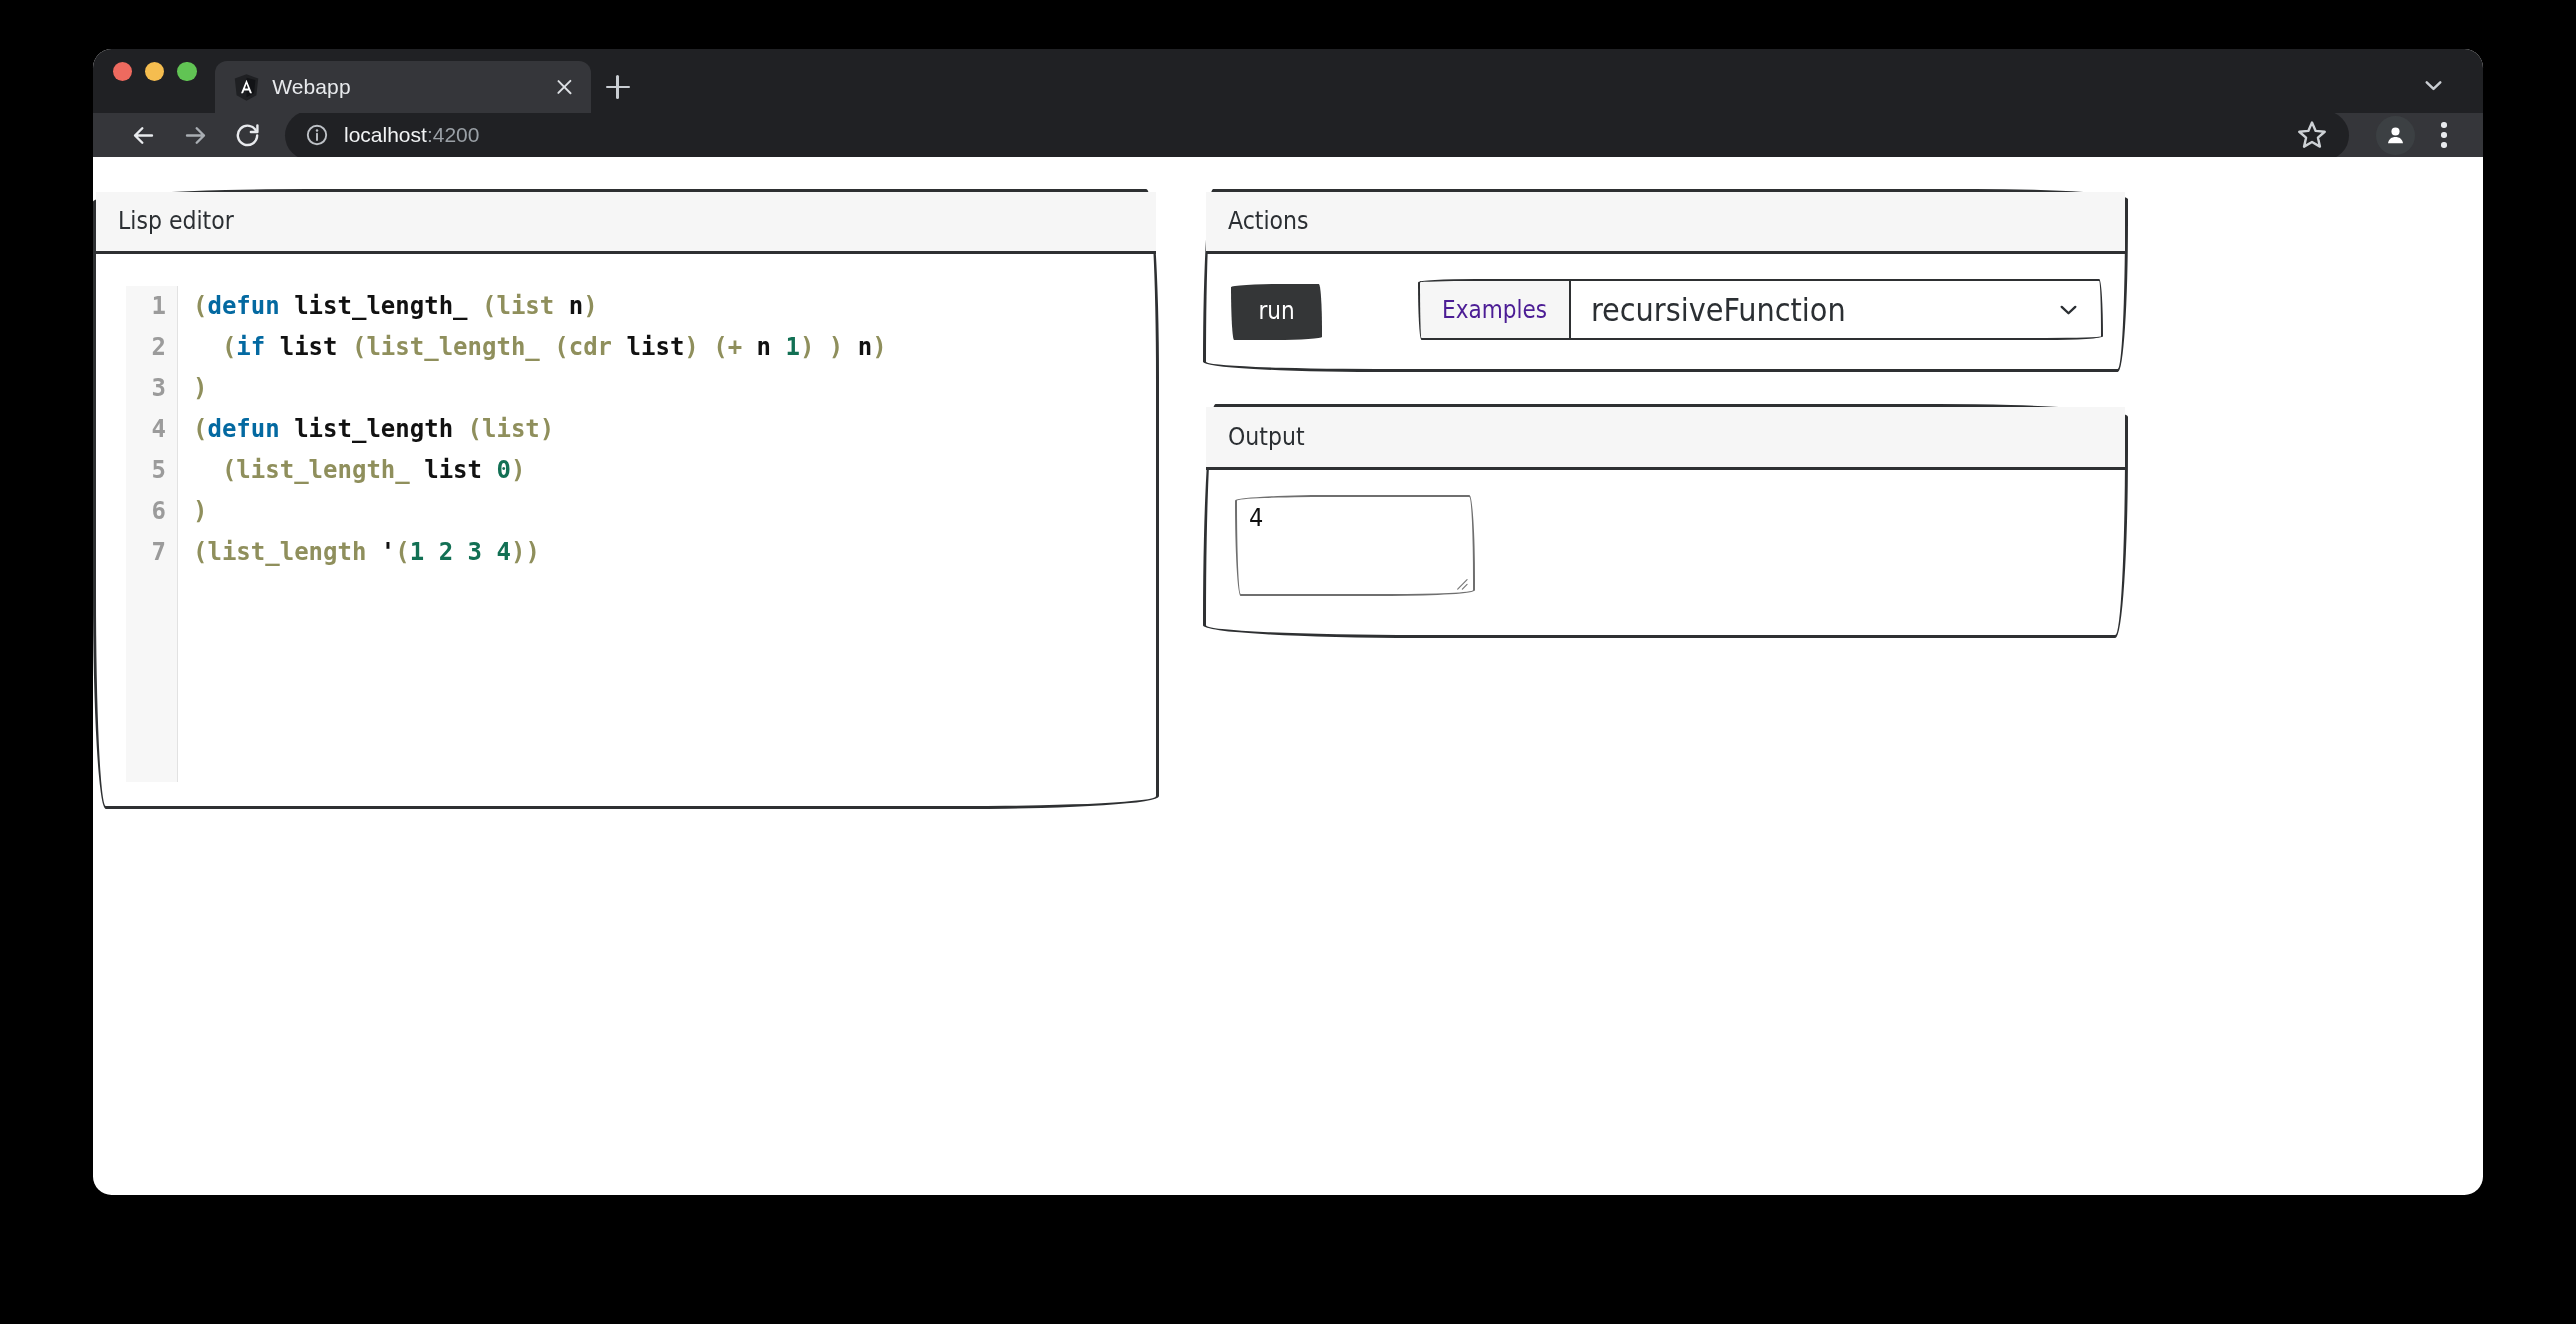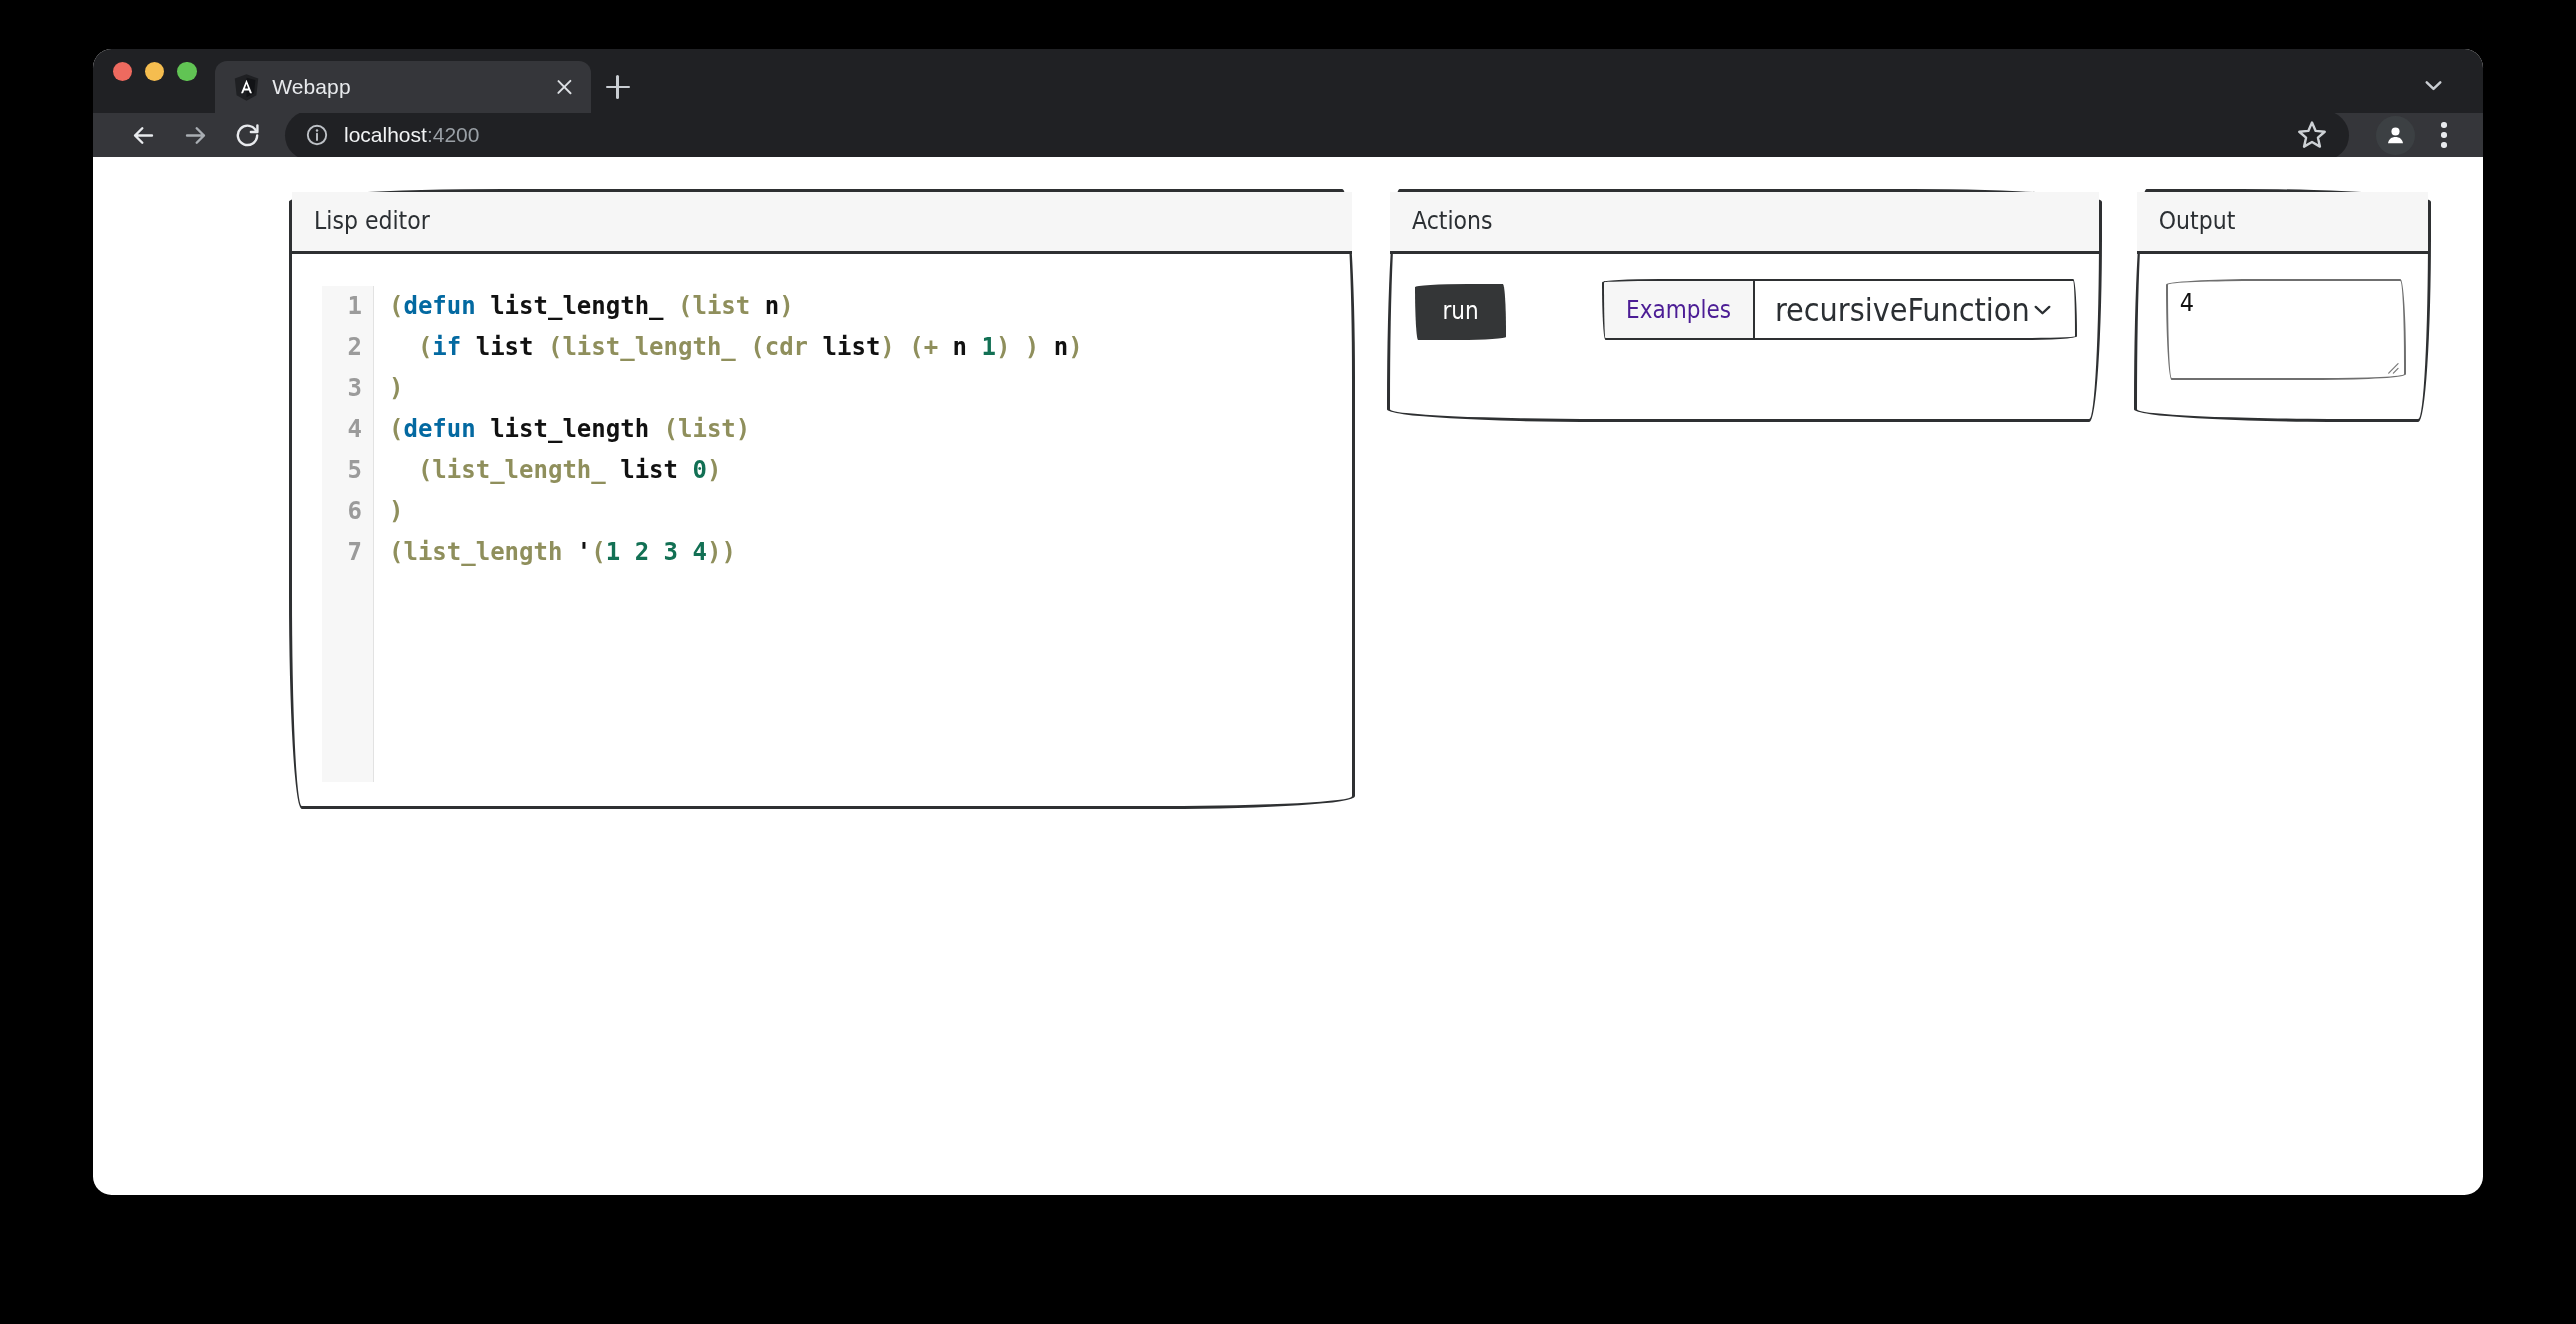--- a/index.html
+++ b/index.html
@@ -182,23 +182,22 @@
   #header-rule {
     margin-top: 30px;
     height: 3.4px;
     background: #cfd1d3;
     width: 100%;
   }
 
   #panels {
     display: flex;
     align-items: flex-start;
-    gap: 32px;
+    gap: 44px;
     padding: 32px 0 0 0;
-    margin-left: 196px;
     margin-right: 93px;
   }
 
   
   .card {
     background: #ffffff;
     border: 3.4px solid #2e3032;
     position: relative;
   }
   .card-r1 { border-radius: 215px 12.7px 190px 12.7px / 12.7px 190px 12.7px 215px; }
@@ -247,21 +246,21 @@
     white-space: pre;
     color: #111111;
   }
   .tok-paren { color: #8f8f5c; }
   .tok-kw    { color: #0369a1; }
   .tok-num   { color: #127054; }
   .tok-sym   { color: #111111; }
   .tok-quote { color: #111111; }
 
   
-  #right-column { width: 925px; display: flex; flex-direction: row; gap: 32px; }
+  #right-column { width: 925px; display: flex; flex-direction: column; gap: 32px; }
 
   #actions-body {
     display: flex;
     align-items: flex-end;
     padding: 25px 22px 29px 25px;
     gap: 0;
   }
   #run-button {
     background: #343637;
     color: #ffffff;

